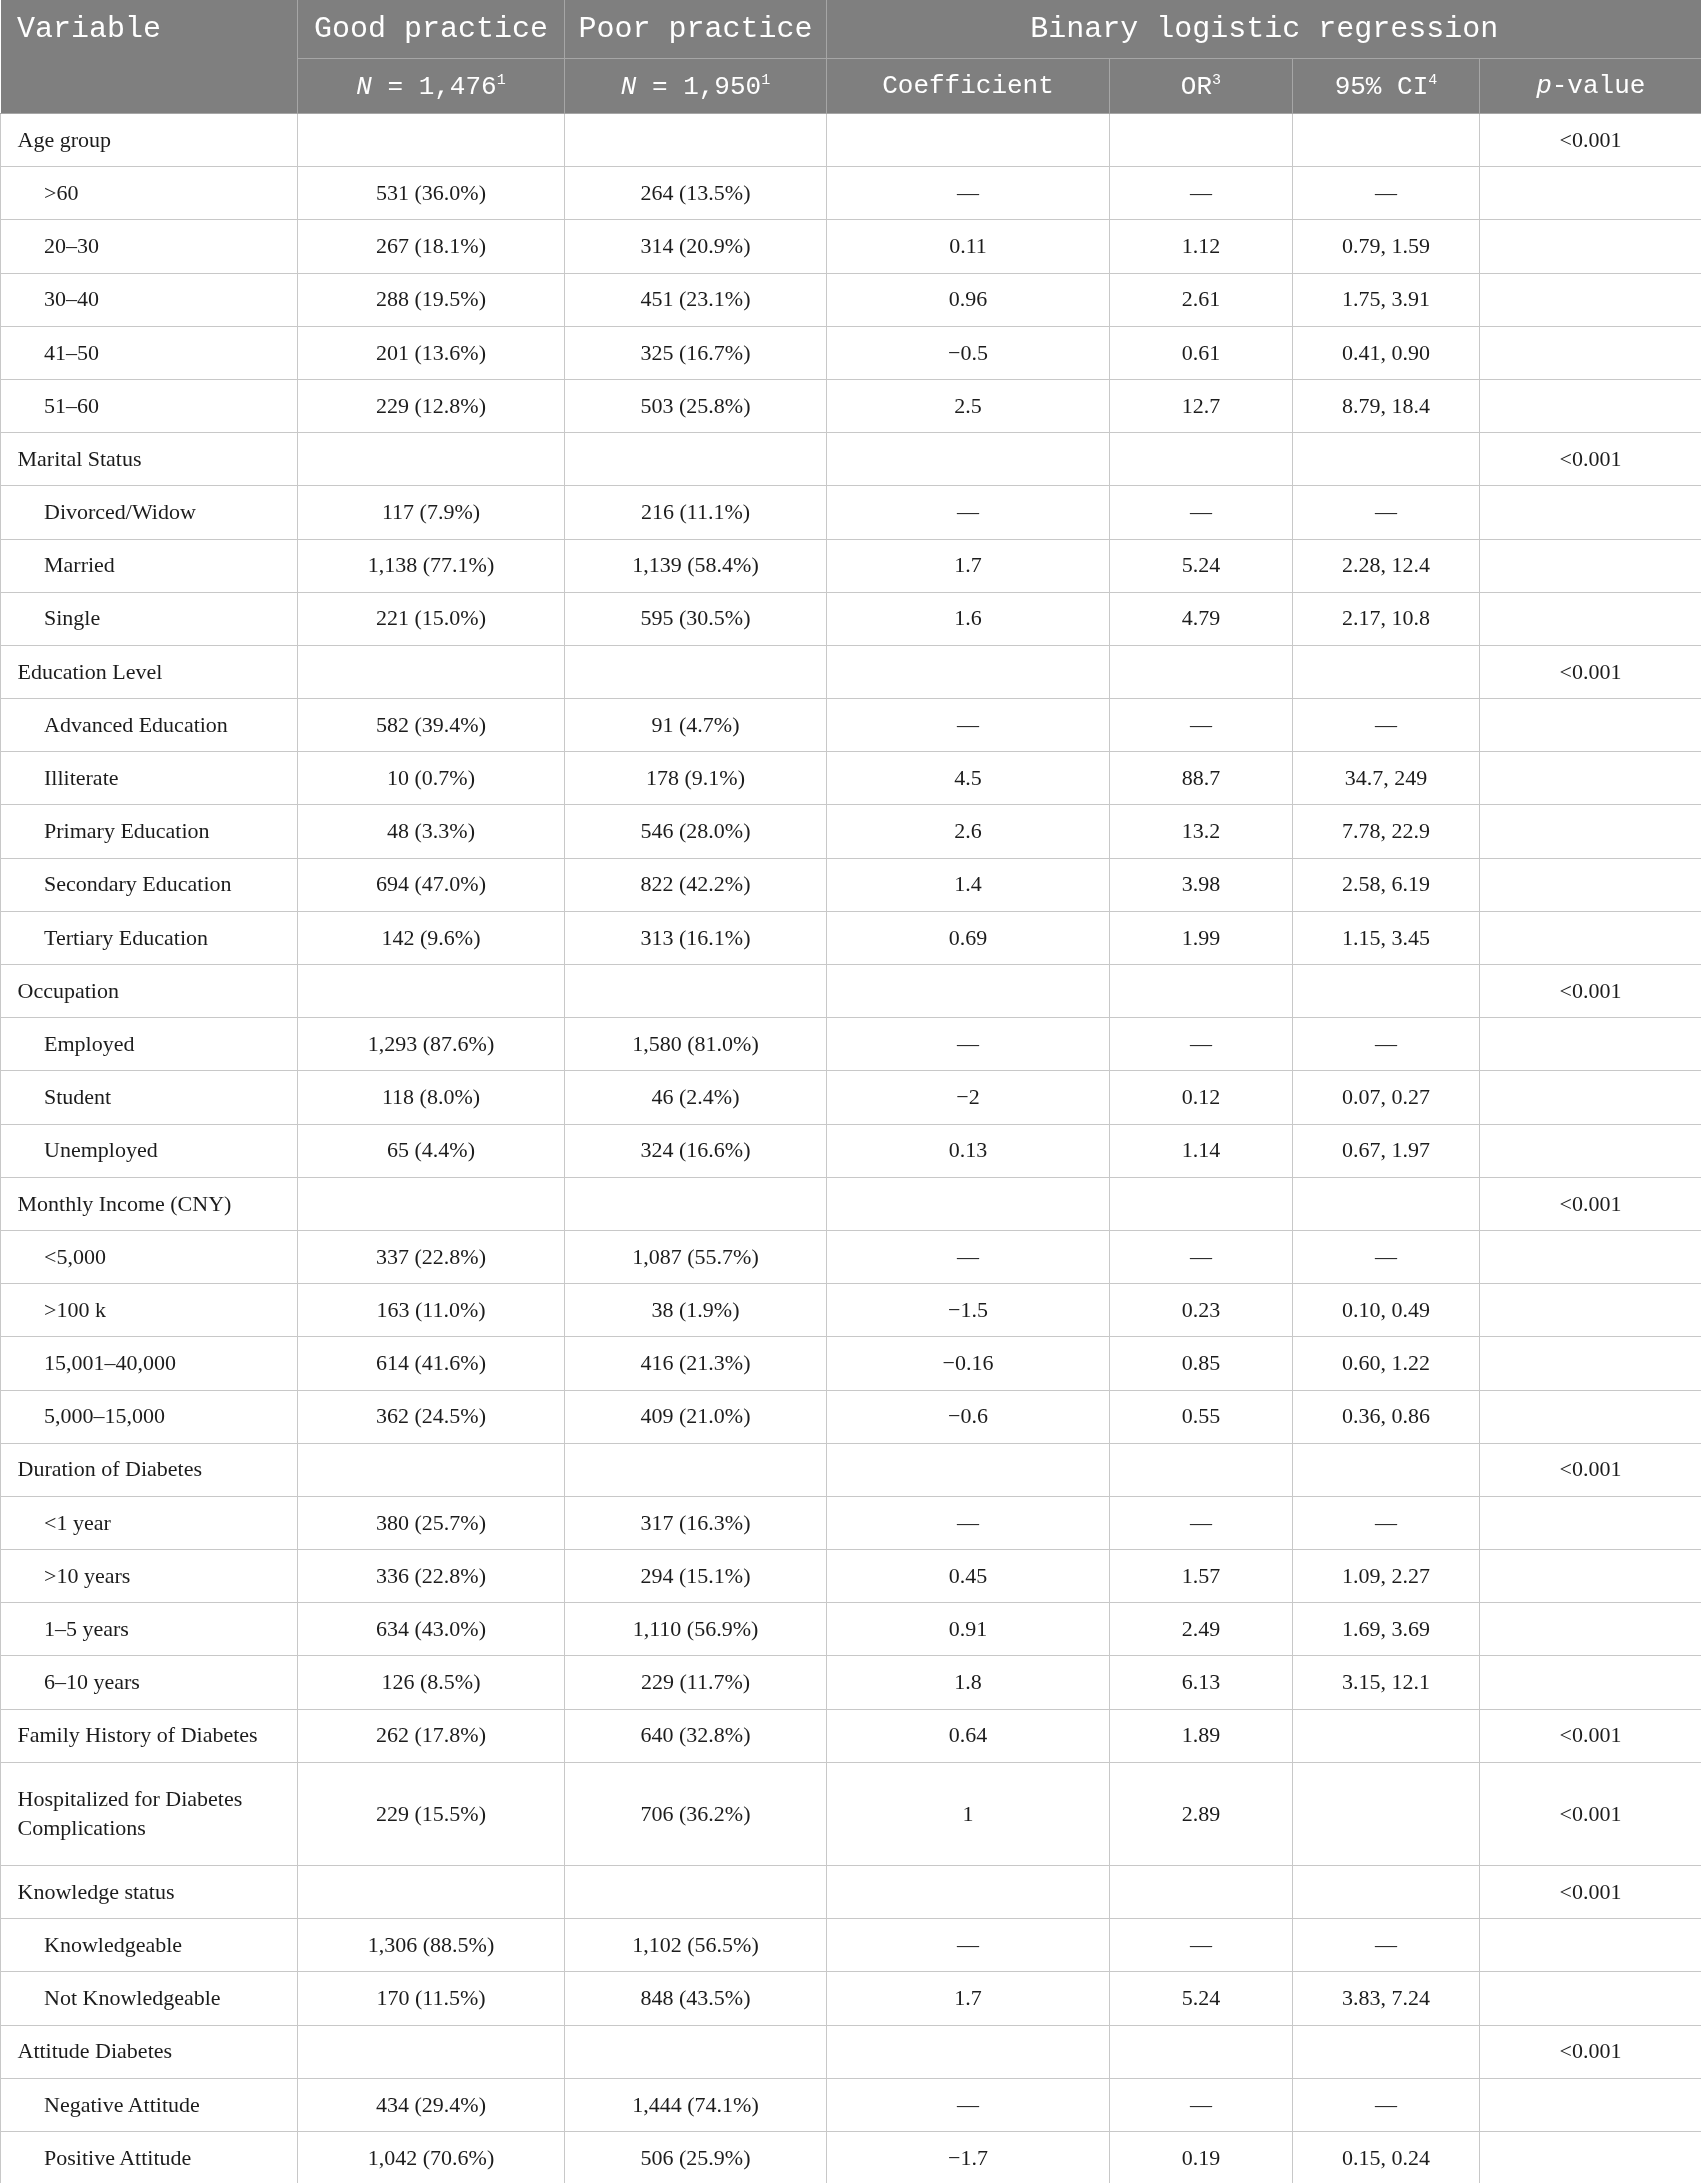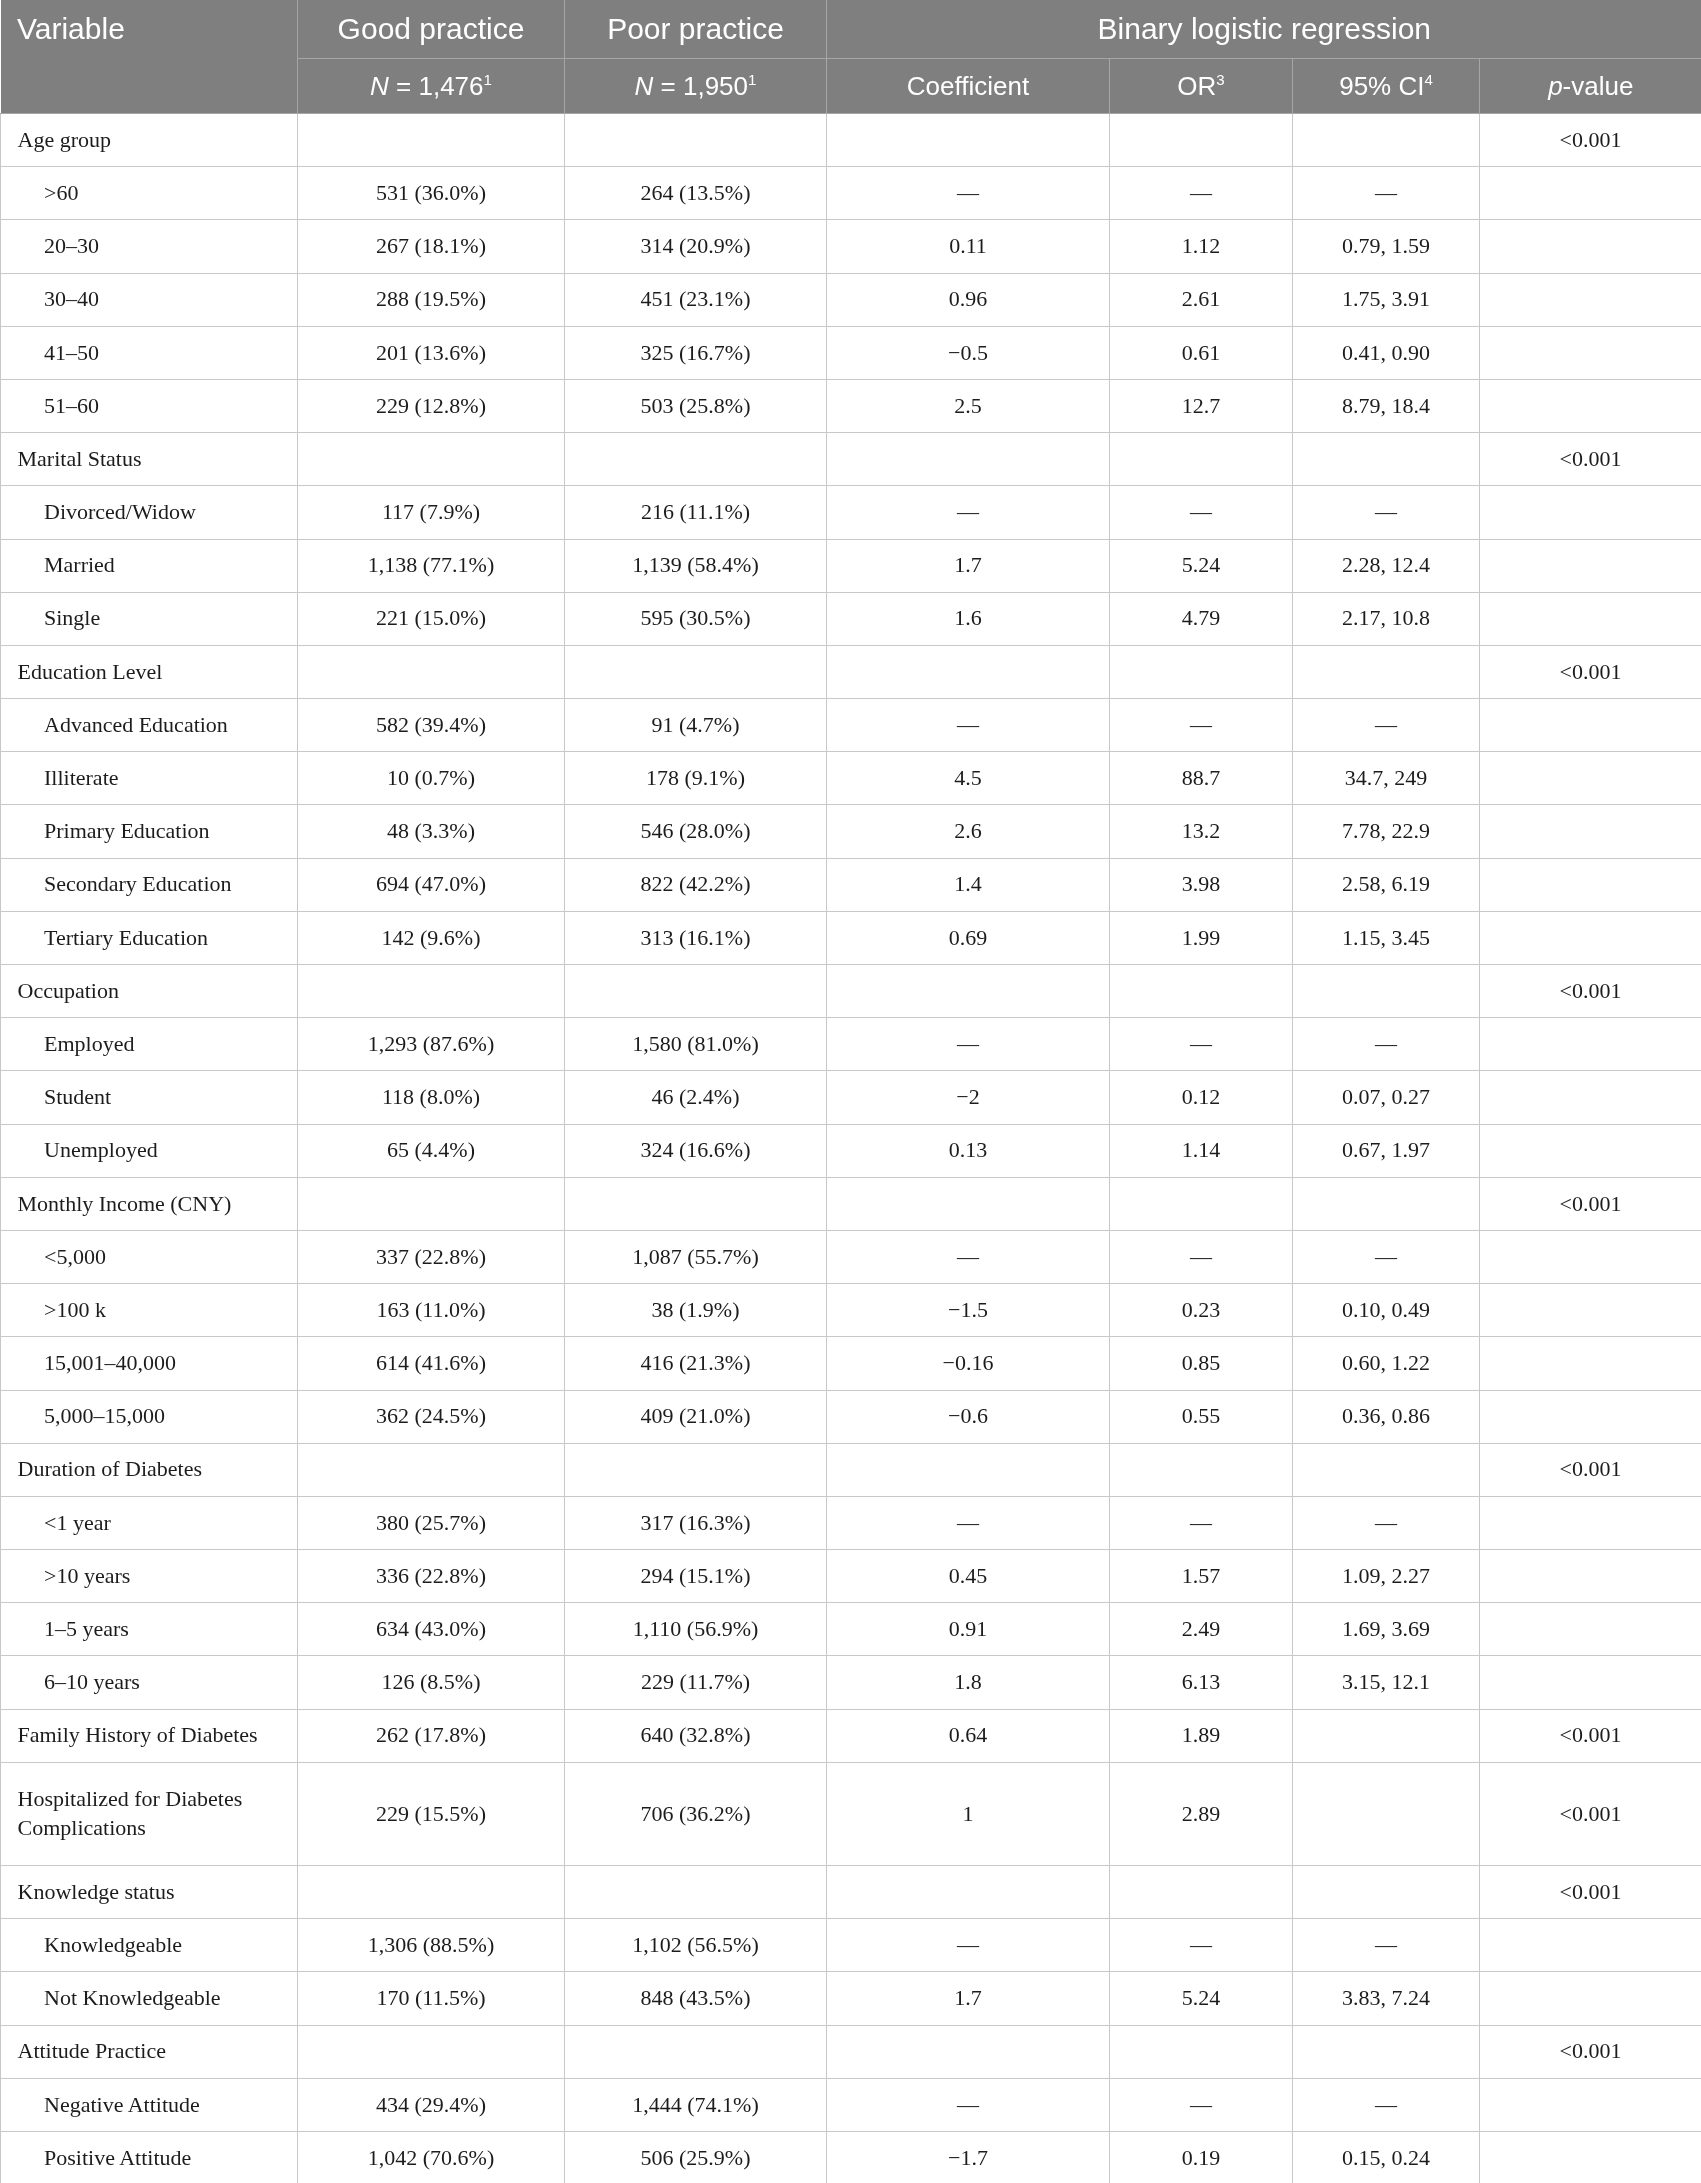--- a/index.html
+++ b/index.html
@@ -9,21 +9,21 @@
     --grid-line:#c8c8c8;
     --bottom-border:#a6a6a6;
     --body-text:#1c1c1c;
   }
   html,body{margin:0;padding:0;background:#ffffff;}
   body{width:1701px;font-family:"Liberation Serif",serif;color:var(--body-text);}
   table{width:1701px;border-collapse:collapse;table-layout:fixed;}
   thead th{
     background:var(--header-bg);
     color:var(--header-text);
-    font-family:Liberation Sans, sans-serif;
+    font-family:Liberation Mono, monospace;
     font-weight:400;
     font-size:30px;
     border:1.6px solid var(--header-line);
     text-align:center;
     vertical-align:middle;
     padding:0;
     margin-left:32px;
   }
   thead tr:first-child th{height:58px;border-top:none;}
   thead tr:nth-child(2) th{height:54px;font-size:26px;}
@@ -392,21 +392,21 @@
       <tr class="indent">
     <td class="c-var">Not Knowledgeable</td>
     <td class="c-num">170 (11.5%)</td>
     <td class="c-num">848 (43.5%)</td>
     <td class="c-num">1.7</td>
     <td class="c-num">5.24</td>
     <td class="c-num">3.83, 7.24</td>
     <td class="c-num"></td>
   </tr>
       <tr>
-    <td class="c-var">Attitude Practice</td>
+    <td class="c-var">Attitude Diabetes</td>
     <td class="c-num"></td>
     <td class="c-num"></td>
     <td class="c-num"></td>
     <td class="c-num"></td>
     <td class="c-num"></td>
     <td class="c-num">&lt;0.001</td>
   </tr>
       <tr class="indent">
     <td class="c-var">Negative Attitude</td>
     <td class="c-num">434 (29.4%)</td>

